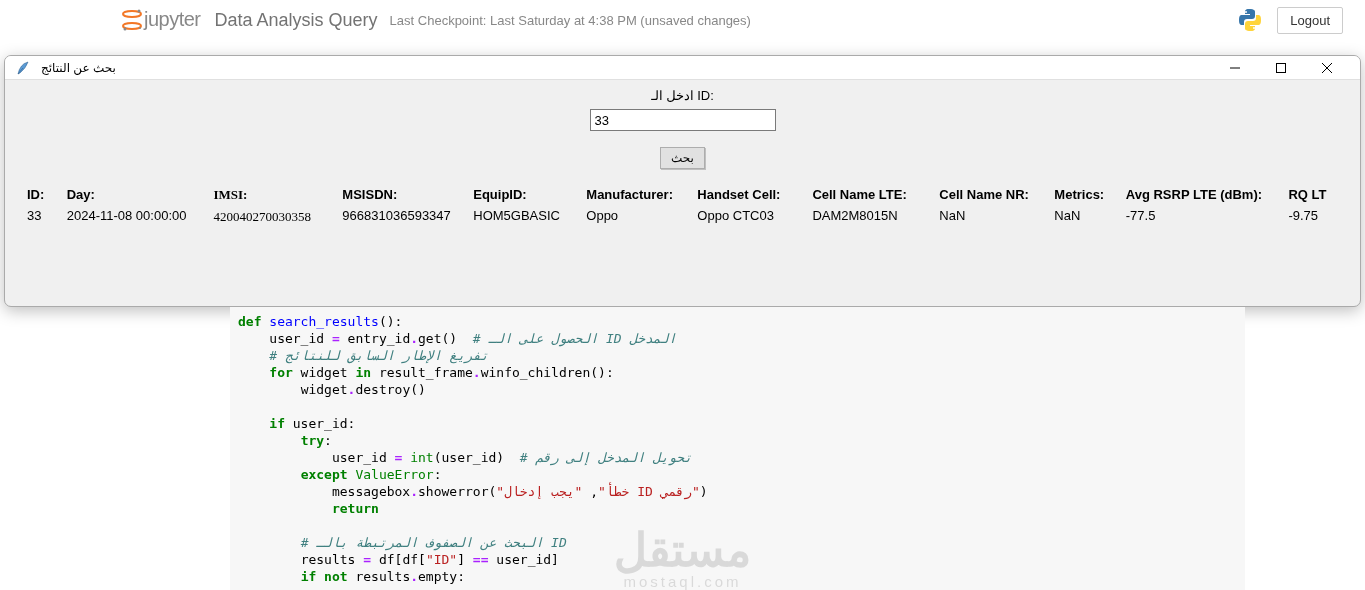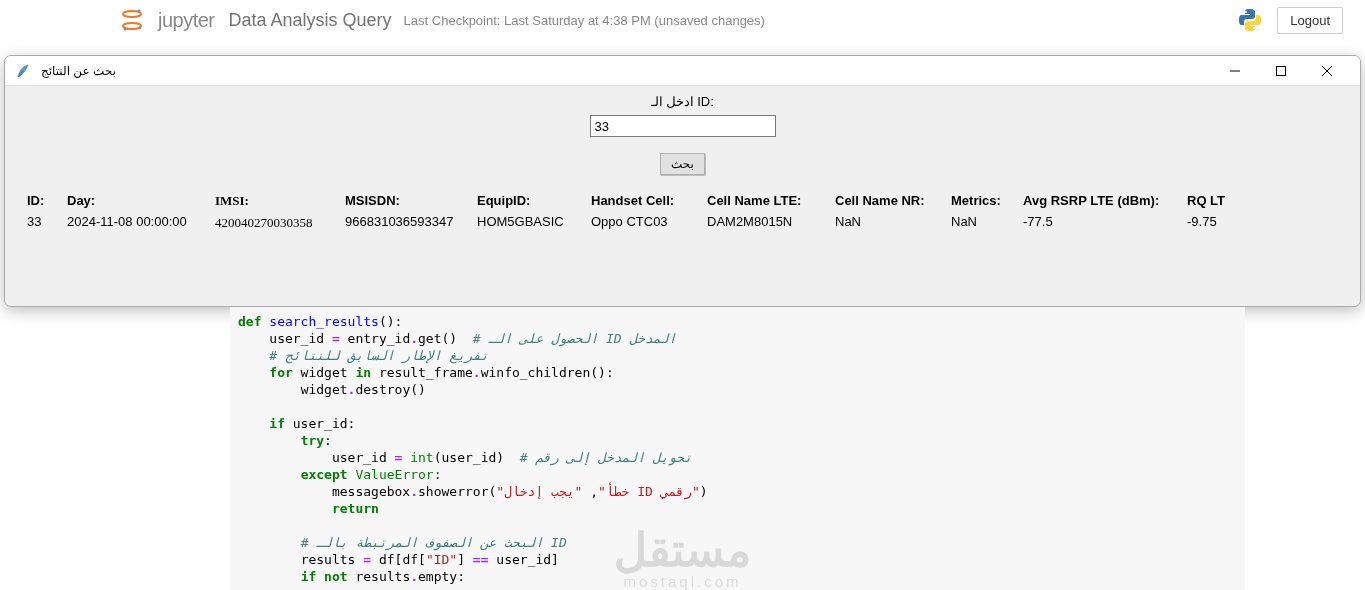--- a/index.html
+++ b/index.html
@@ -1,32 +1,32 @@
 <!DOCTYPE html>
 <html><head>
 <meta charset="utf-8">
 <style>
   * { margin: 0; padding: 0; box-sizing: border-box; }
   body { font-family: "Helvetica Neue", Arial, sans-serif; font-size: 13px; background: #fff; width: 1365px; height: 590px; overflow: hidden; position: relative; }
 
   
   .jupyter-header { display: flex; align-items: center; padding: 6px 12px 4px 120px; height: 38px; }
-  .jupyter-logo { display: flex; align-items: center; gap: 14px; margin-right: 14px; }
+  .jupyter-logo { display: flex; align-items: flex-start; gap: 0; margin-right: 14px; }
   .jupyter-logo-icon { width: 24px; height: 24px; position: relative; }
   .jupyter-logo-icon svg { width: 24px; height: 24px; }
   .jupyter-text { font-size: 20px; color: #888; font-weight: 400; letter-spacing: -0.5px; }
   .notebook-name { font-size: 18px; color: #737373; margin-right: 12px; }
   .checkpoint { font-size: 13px; color: #888; }
   .header-right { margin-left: auto; display: flex; align-items: center; gap: 14px; padding-right: 10px; }
   .python-icon { width: 26px; height: 26px; }
   .logout-btn { border: 1px solid #ccc; background: #fff; padding: 5px 12px; font-size: 13px; color: #333; border-radius: 2px; cursor: pointer; }
 
   
   .tk-window { position: absolute; top: 55px; left: 4px; right: 4px; height: 252px; background: #f0f0f0; border: 1px solid #aaa; box-shadow: 0 4px 16px rgba(0,0,0,0.25); border-radius: 7px; overflow: hidden; }
-  .tk-titlebar { display: flex; align-items: center; height: 30px; padding: 0 10px; background: #fff; border-bottom: 1px solid #e0e0e0; }
+  .tk-titlebar { display: flex; align-items: center; height: 24px; padding: 0 10px; background: #fff; border-bottom: 1px solid #e0e0e0; }
   .tk-feather { width: 16px; height: 16px; margin-right: 8px; }
   .tk-title { font-size: 12px; color: #000; flex: 1; text-align: left; direction: rtl; padding-left: 2px; }
   .tk-title span { direction: rtl; }
   .tk-controls { display: flex; gap: 0; margin-left: auto; }
   .tk-ctrl { width: 46px; height: 30px; display: flex; align-items: center; justify-content: center; font-size: 13px; color: #000; cursor: pointer; }
 
   .tk-body { display: flex; flex-direction: column; align-items: center; padding-top: 8px; height: calc(100% - 30px); }
   .tk-label { font-size: 13px; color: #000; margin-bottom: 6px; }
   .tk-entry { width: 186px; height: 22px; background: #fff; border: 1px solid #7a7a7a; padding: 2px 4px; font-size: 13px; margin-bottom: 16px; }
   .tk-button { padding: 3px 10px; background: #e1e1e1; border: 1px solid #adadad; font-size: 12px; cursor: pointer; margin-bottom: 18px; box-shadow: 1px 1px 0 rgba(0,0,0,0.2); }
@@ -127,20 +127,24 @@
           <div class="val">420040270030358</div>
         </div>
         <div class="col" style="width: 132px;">
           <div class="hdr">MSISDN:</div>
           <div class="val">966831036593347</div>
         </div>
         <div class="col" style="width: 114px;">
           <div class="hdr">EquipID:</div>
           <div class="val">HOM5GBASIC</div>
         </div>
+        <div class="col" style="width: 112px;">
+          <div class="hdr">Manufacturer:</div>
+          <div class="val">Oppo</div>
+        </div>
         <div class="col" style="width: 116px;">
           <div class="hdr">Handset Cell:</div>
           <div class="val">Oppo CTC03</div>
         </div>
         <div class="col" style="width: 128px;">
           <div class="hdr">Cell Name LTE:</div>
           <div class="val">DAM2M8015N</div>
         </div>
         <div class="col" style="width: 116px;">
           <div class="hdr">Cell Name NR:</div>

